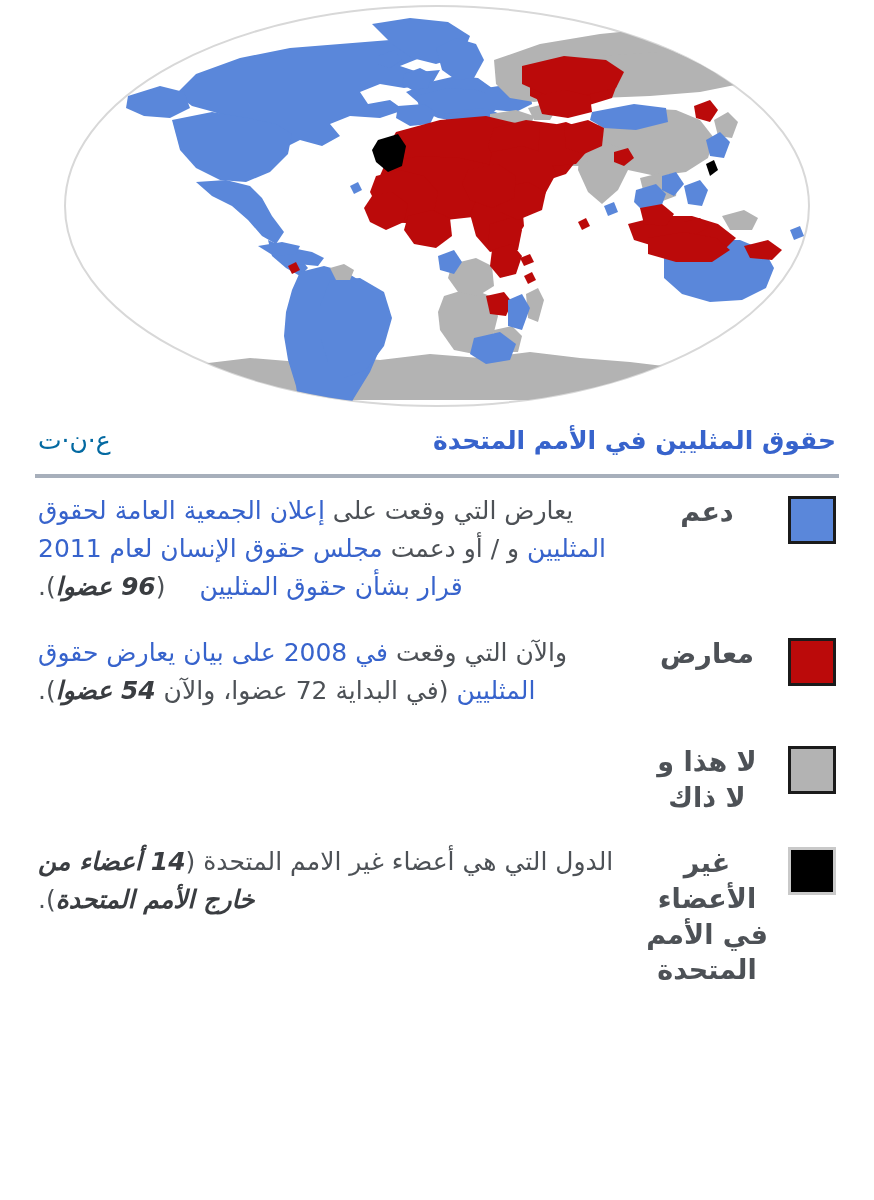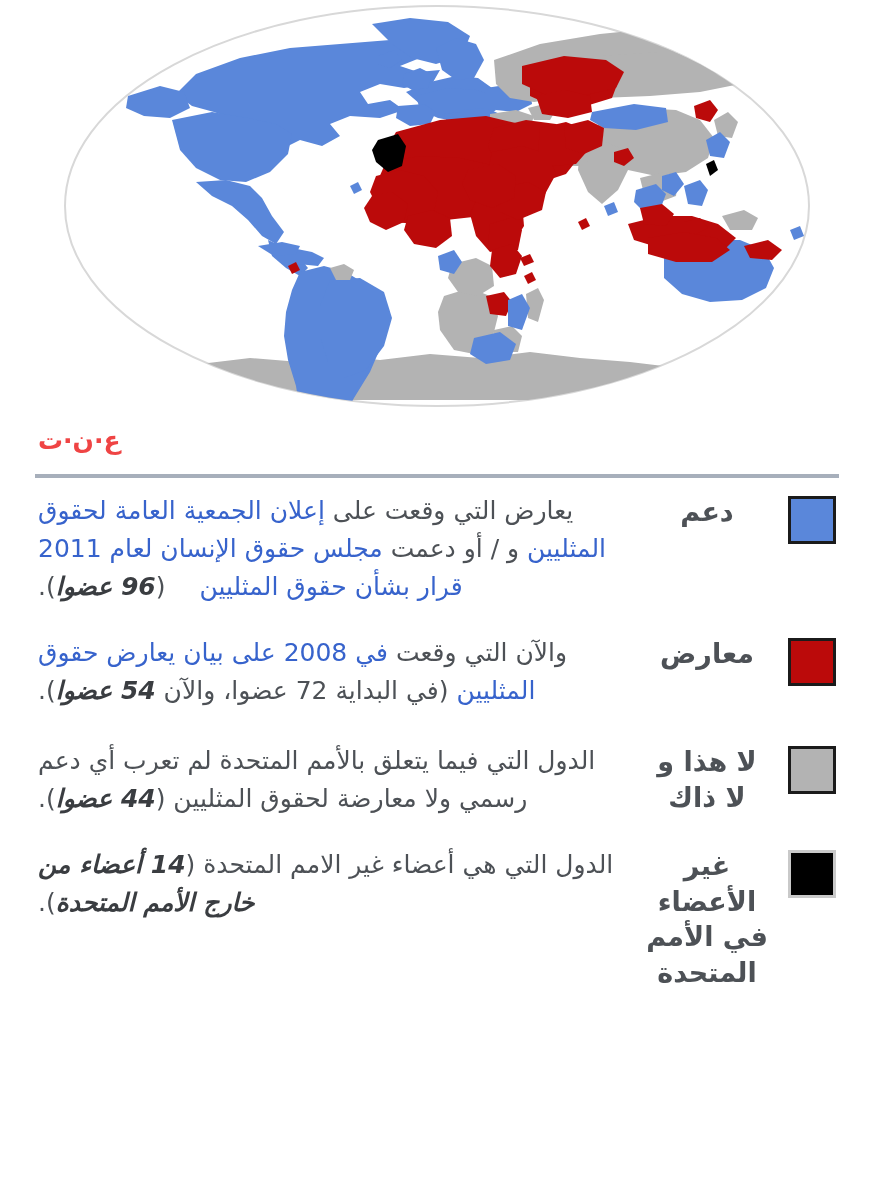--- a/index.html
+++ b/index.html
@@ -53,22 +53,22 @@
     font-weight: bold;
     color: #3763cc;
     letter-spacing: 0;
     white-space: nowrap;
   }
   .navbar-vte {
     position: absolute;
     top: 14px;
     left: 38px;
     font-size: 25px;
-    font-weight: bold;
-    color: #ef4444;
+    font-weight: normal;
+    color: #0369a1;
     white-space: nowrap;
     direction: rtl;
   }
   .navbar-rule {
     position: absolute;
     top: 62px;
     right: 35px;
     left: 35px;
     height: 4px;
     background: #a7afbb;
@@ -238,20 +238,21 @@
         <path fill="#5a87da" d="M438 256 L454 250 L462 262 L454 274 L440 270 Z"></path>
         <path fill="#5a87da" d="M350 186 L358 182 L362 190 L354 194 Z"></path>
         <path fill="#5a87da" d="M604 206 L614 202 L618 212 L608 216 Z"></path>
         <path fill="#5a87da" d="M790 230 L800 226 L804 236 L794 240 Z"></path>
         <path fill="#5a87da" d="M378 56 L394 50 L402 60 L390 68 L378 64 Z"></path>
       </g>
       </svg>
     </figure>
 
   <div class="navbar">
+    <div class="navbar-title">حقوق المثليين في الأمم المتحدة</div>
     <div class="navbar-vte">ع·ن·ت</div>
     <div class="navbar-rule"></div>
   </div>
 
   <div class="legend">
 
     <div class="legend-row row-gap-1">
       <div class="swatch-cell">
         <span class="swatch swatch-bordered" style="background:#5a87da;"></span>
       </div>
@@ -269,23 +270,20 @@
       <div class="legend-desc">
         <span>والآن التي وقعت </span><a class="lnk" href="#" style="text-decoration:none;">في 2008 على بيان يعارض حقوق المثليين</a><span> (في البداية 72 عضوا، والآن </span><span class="bld">54 عضوا</span><span>).</span>
       </div>
     </div>
 
     <div class="legend-row row-gap-3">
       <div class="swatch-cell">
         <span class="swatch swatch-bordered" style="background:#b3b3b3;"></span>
       </div>
       <div class="legend-label">لا هذا و لا ذاك</div>
-      <div class="legend-desc">
-        <span>الدول التي فيما يتعلق بالأمم المتحدة لم تعرب أي دعم رسمي ولا معارضة لحقوق المثليين (</span><span class="bld">44 عضوا</span><span>).</span>
-      </div>
     </div>
 
     <div class="legend-row">
       <div class="swatch-cell">
         <span class="swatch swatch-lightbordered" style="background:#000000;"></span>
       </div>
       <div class="legend-label">غير الأعضاء في الأمم المتحدة</div>
       <div class="legend-desc">
         <span>الدول التي هي أعضاء غير الامم المتحدة (</span><span class="bld">14 أعضاء من خارج الأمم المتحدة</span><span>).</span>
       </div>

